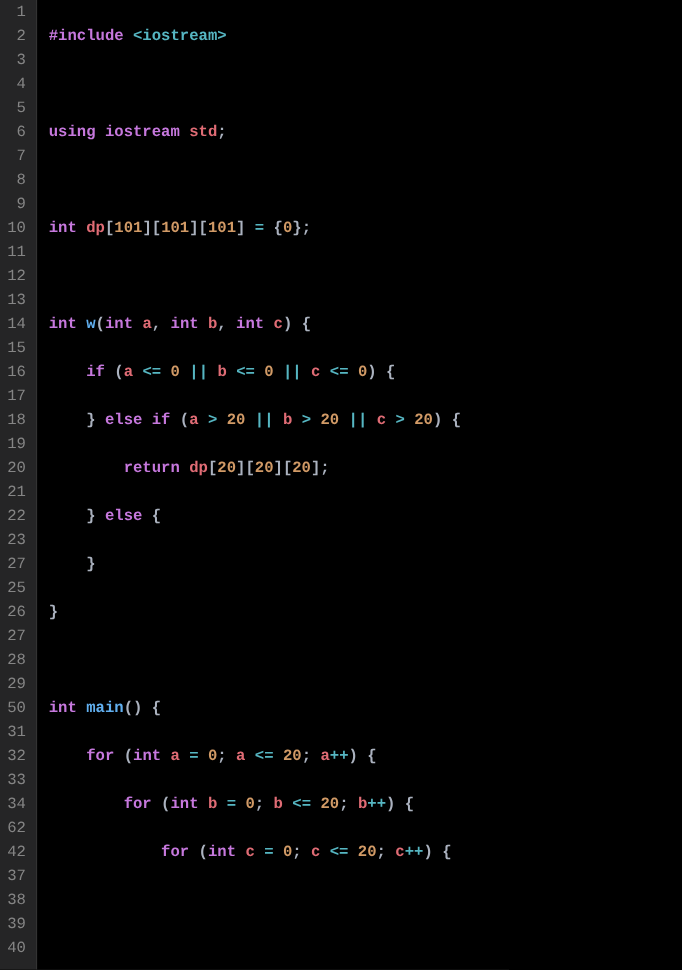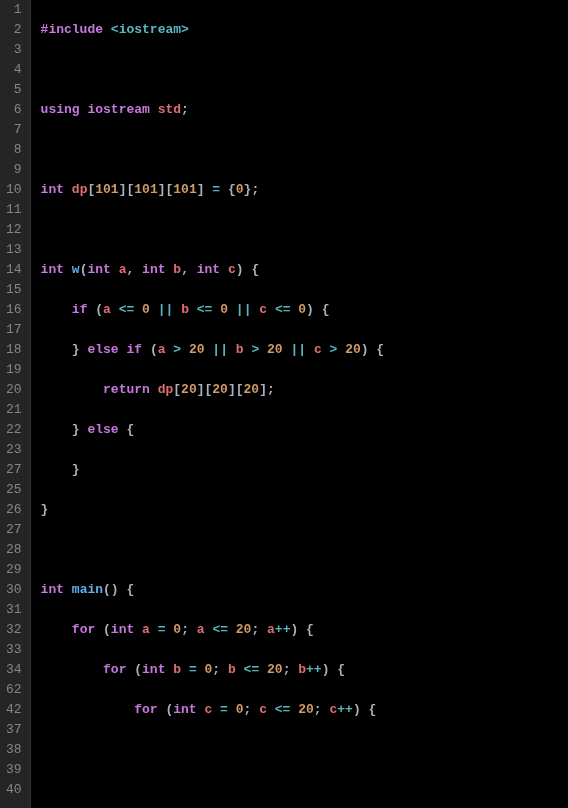--- a/index.html
+++ b/index.html
@@ -75,21 +75,21 @@
   <div class="ln">20</div>
   <div class="ln">21</div>
   <div class="ln">22</div>
   <div class="ln">23</div>
   <div class="ln">27</div>
   <div class="ln">25</div>
   <div class="ln">26</div>
   <div class="ln">27</div>
   <div class="ln">28</div>
   <div class="ln">29</div>
-  <div class="ln">30</div>
+  <div class="ln">50</div>
   <div class="ln">31</div>
   <div class="ln">32</div>
   <div class="ln">33</div>
   <div class="ln">34</div>
   <div class="ln">62</div>
   <div class="ln">42</div>
   <div class="ln">37</div>
   <div class="ln">38</div>
   <div class="ln">39</div>
   <div class="ln">40</div>

